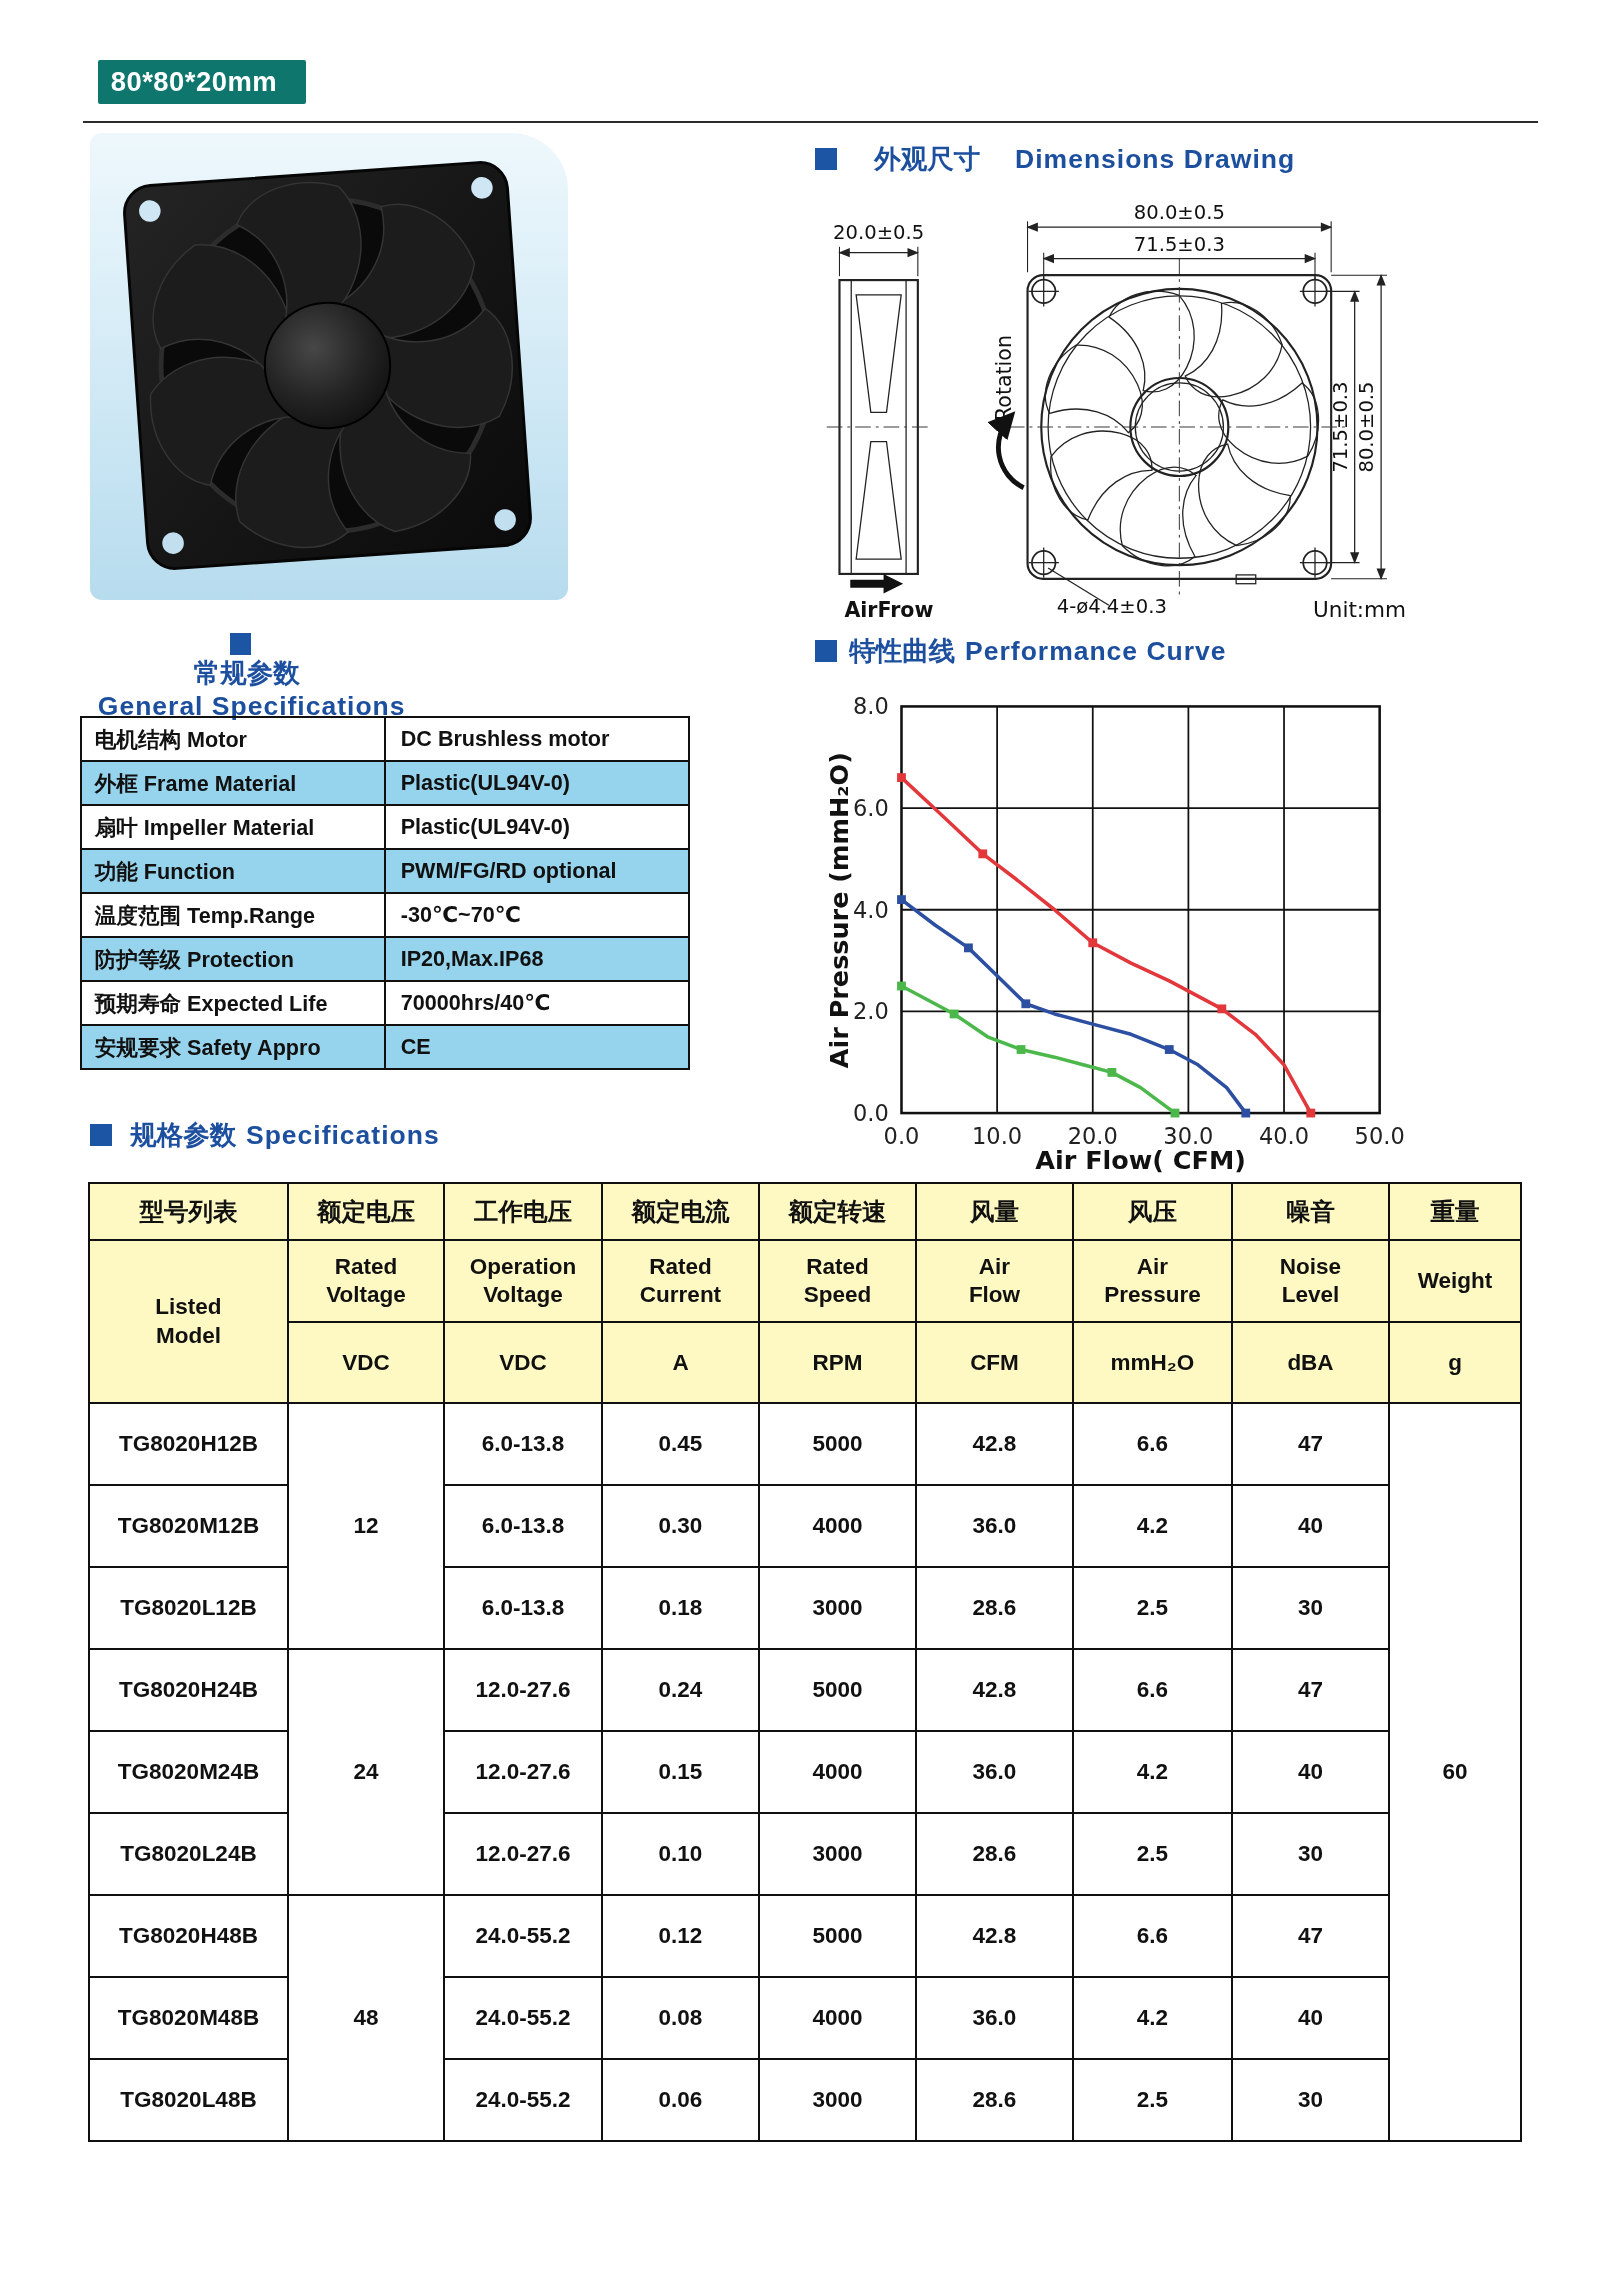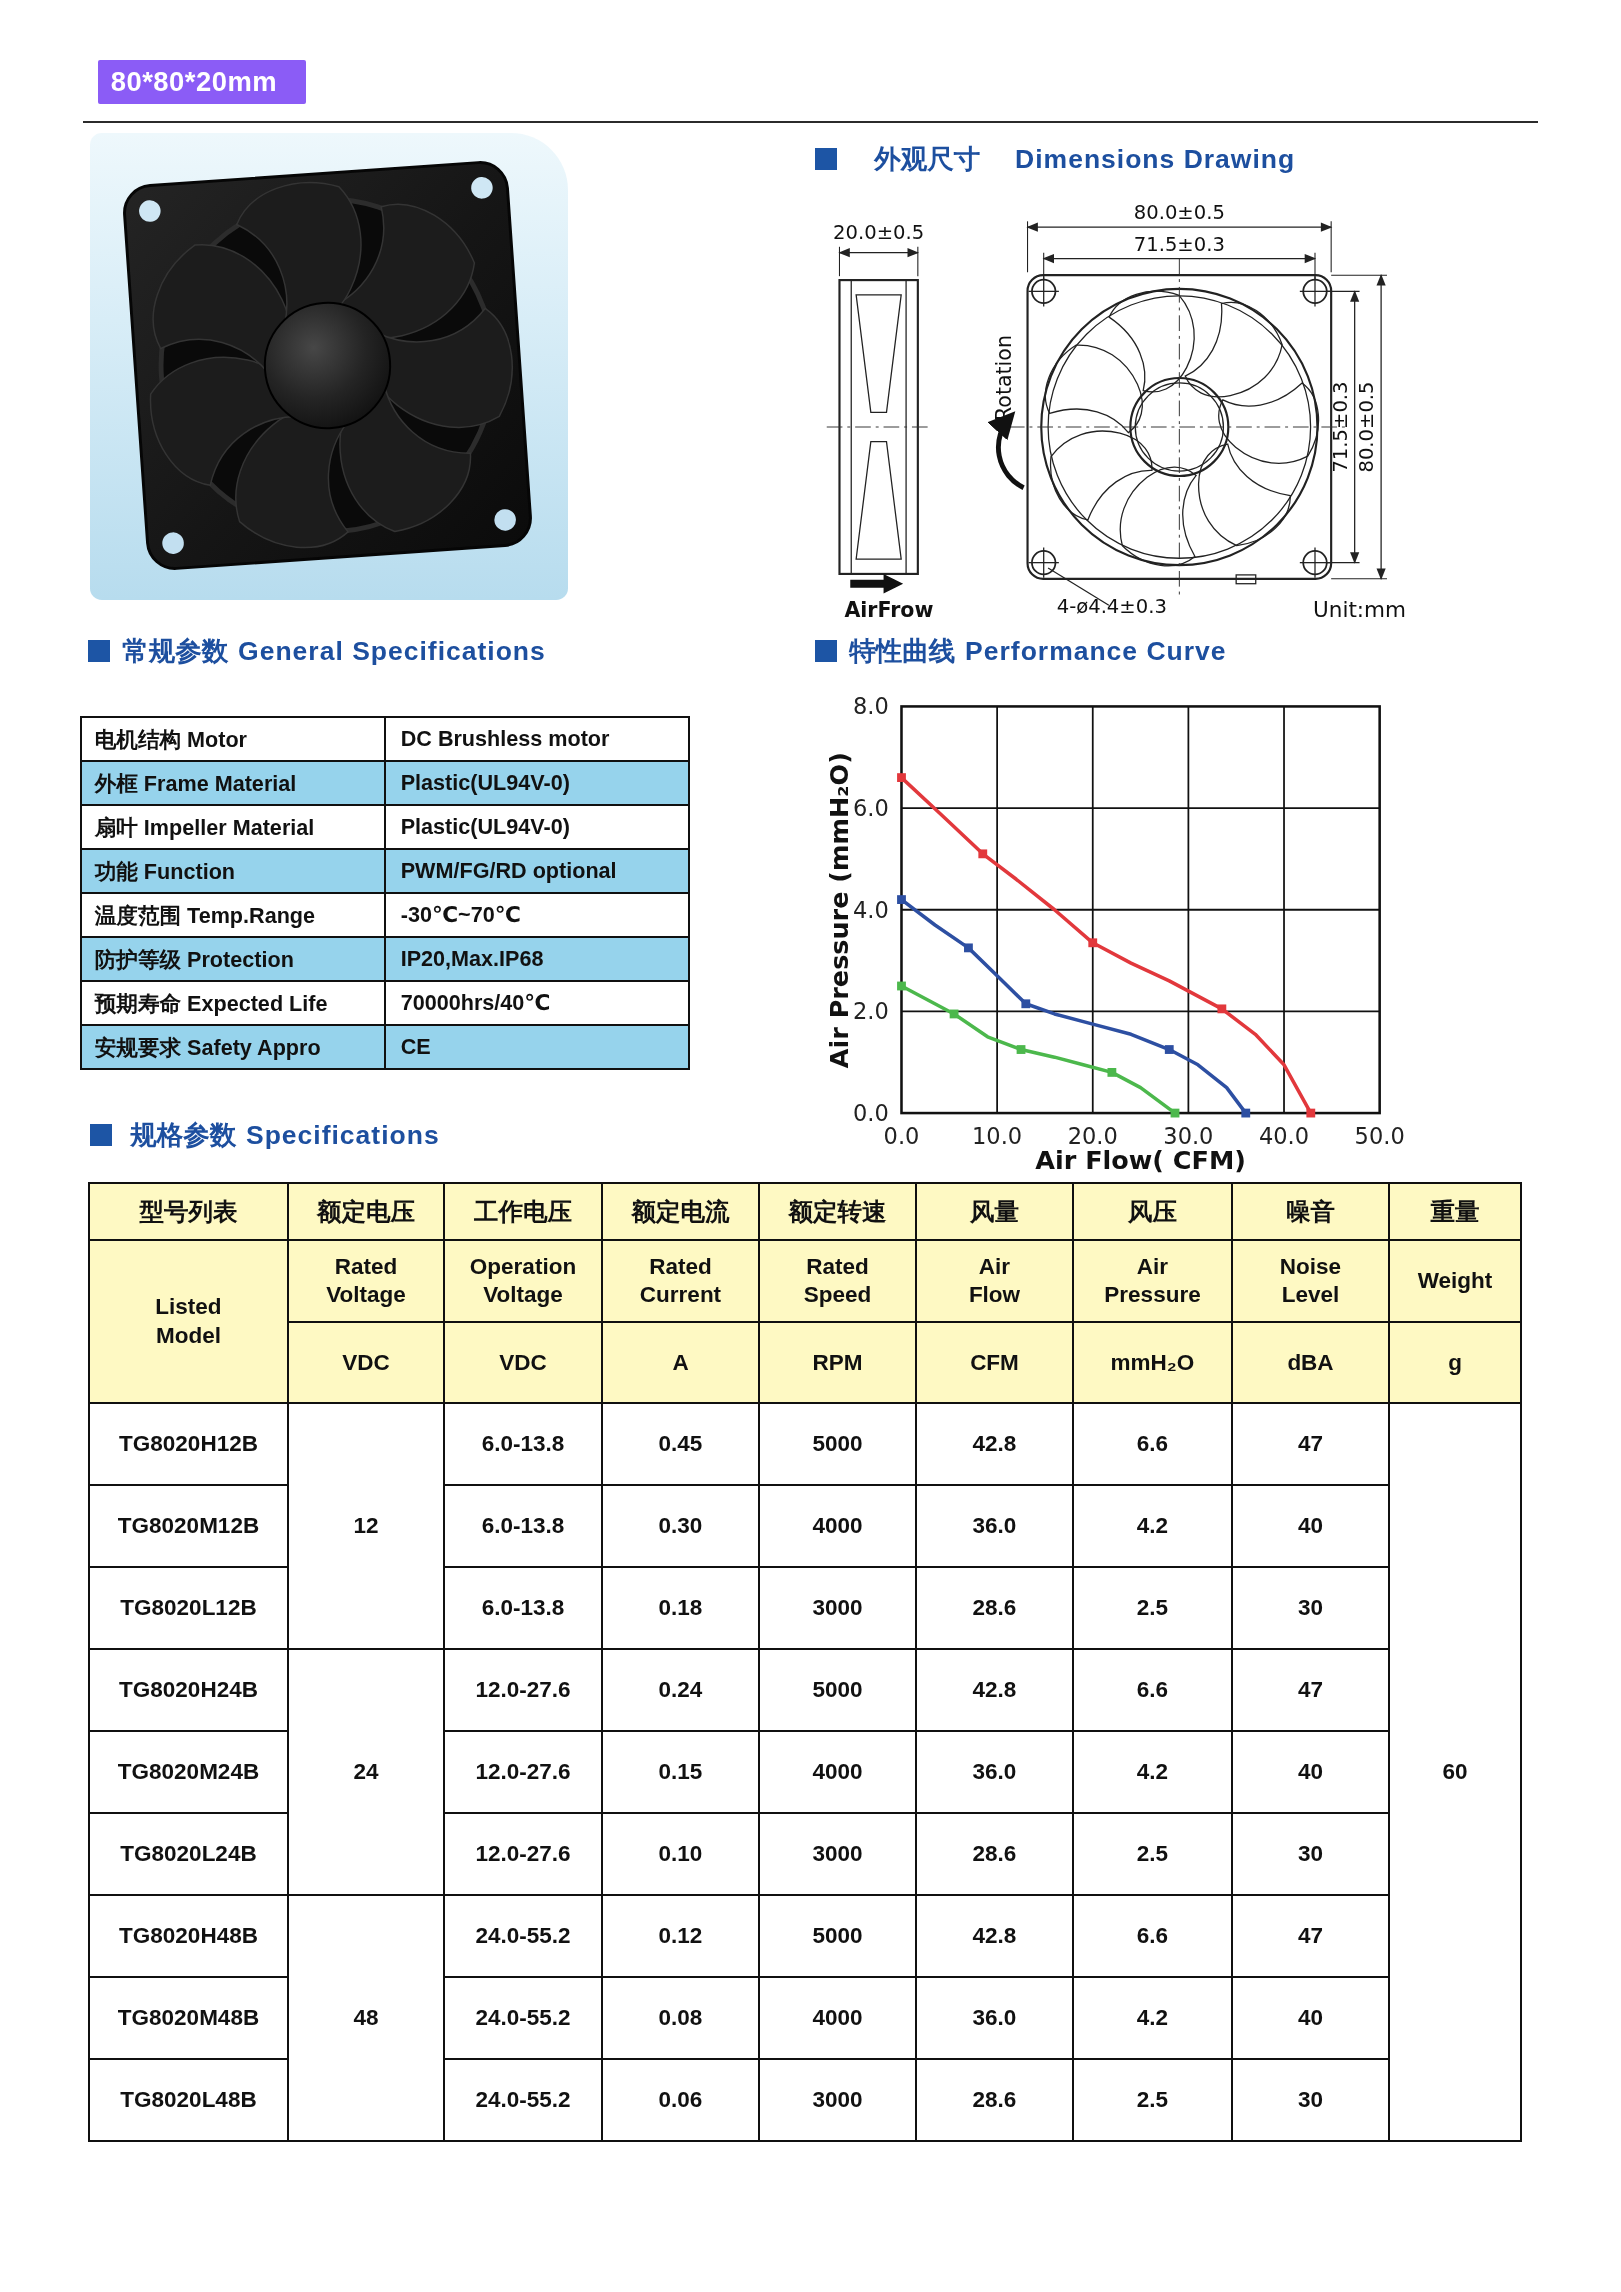--- a/index.html
+++ b/index.html
@@ -3,21 +3,21 @@
 <meta charset="utf-8">
 <style>
   html,body{margin:0;padding:0;}
   body{
     position:relative;width:1621px;height:2293px;background:#ffffff;overflow:hidden;
     font-family:"Liberation Sans","DejaVu Sans",sans-serif;color:#111;
   }
   .abs{position:absolute;}
   
   .badge{
-    left:98px;top:60px;width:195px;height:44px;background:#8b5cf6;color:#fff;
+    left:98px;top:60px;width:195px;height:44px;background:#0f766e;color:#fff;
     font-size:27.4px;font-weight:bold;line-height:44px;padding-left:12.7px;border-radius:2px;
     letter-spacing:0.5px;
   }
   .topline{left:83px;top:121px;width:1455px;height:2px;background:#2b2b2b;}
   
   .photo-panel{
     left:90px;top:133px;width:478px;height:467px;
     border-radius:11.8px 57px 11.8px 11.8px;
     background:linear-gradient(180deg,#eef8fc 0%,#d8edf7 40%,#b7dcee 100%);
   }
@@ -105,21 +105,21 @@
       <circle cx="170" cy="170" r="11" fill="#c2dff0"></circle>
     </g>
   </svg>
 </div>
 
 <div class="abs sec-title" style="left:815px;top:141px;gap:25px;">
   <span class="sq"></span>
   <span class="zh">外观尺寸</span>
   <span class="en">Dimensions  Drawing</span>
 </div>
-<div class="abs sec-title" style="left:88px;top:633px;">
+<div class="abs sec-title" style="left:88px;top:633px;flex-direction:column;">
   <span class="sq"></span>
   <span class="zh">常规参数</span>
   <span class="en">General  Specifications</span>
 </div>
 <div class="abs sec-title" style="left:815px;top:633px;">
   <span class="sq"></span>
   <span class="zh">特性曲线</span>
   <span class="en">Performance  Curve</span>
 </div>
 <div class="abs sec-title" style="left:90px;top:1117px;">

